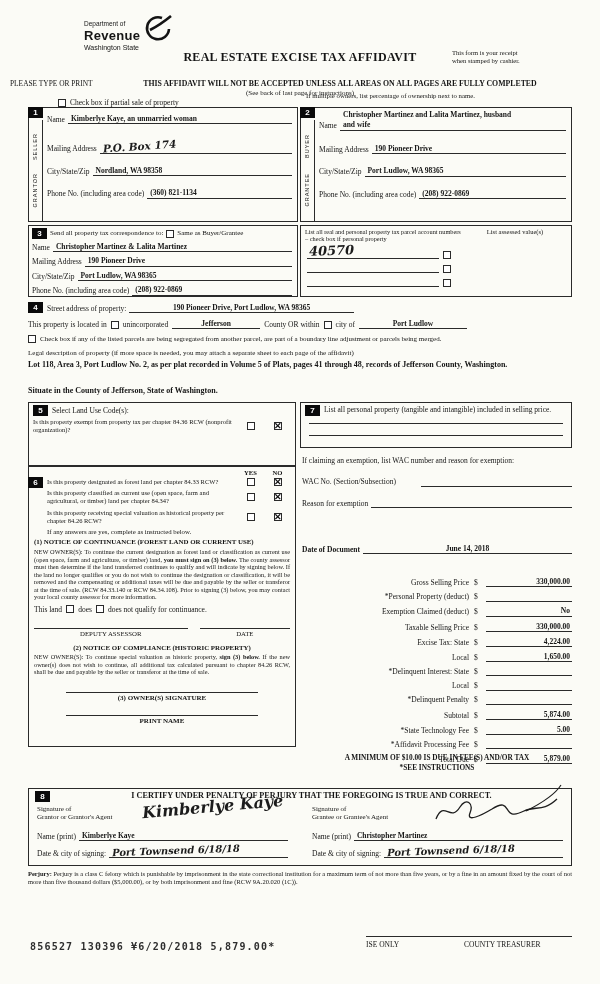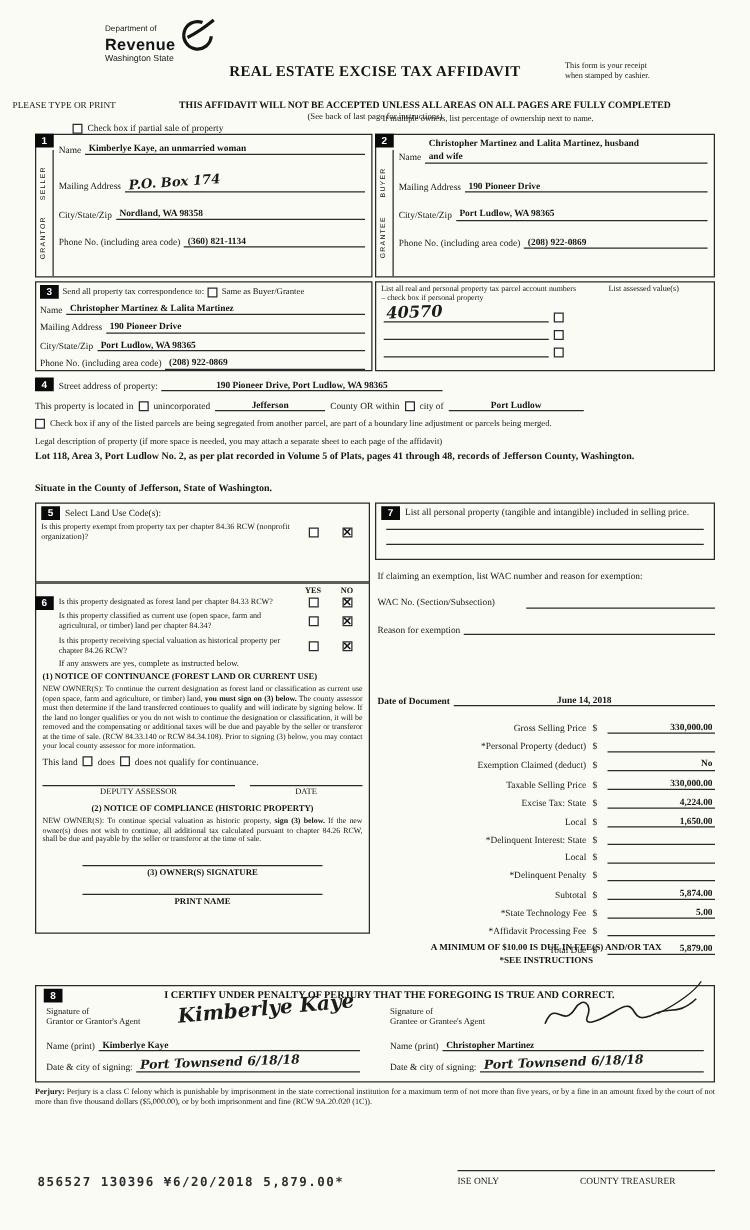--- a/index.html
+++ b/index.html
@@ -312,21 +312,21 @@
       <span class="lbl">WAC No. (Section/Subsection)</span>
       <span class="fill"></span>
     </div>
     <div class="frow" style="margin-top:12px;">
       <span class="lbl">Reason for exemption</span>
       <span class="fill"></span>
     </div>
   </div>
 
   <div class="abs" style="left:302px;top:540px;width:270px;">
-    <div class="frow" style="margin-top:15px;">
+    <div class="frow" style="margin-top:4px;">
       <span class="lbl b">Date of Document</span>
       <span class="fill b" style="text-align:center;">June 14, 2018</span>
     </div>
   </div>
 
   <div class="abs" style="left:302px;top:577px;width:270px;">
     <div class="mrow">
         <span class="ml">Gross Selling Price</span>
         <span class="mc">$</span>
         <span class="mv">330,000.00</span>

